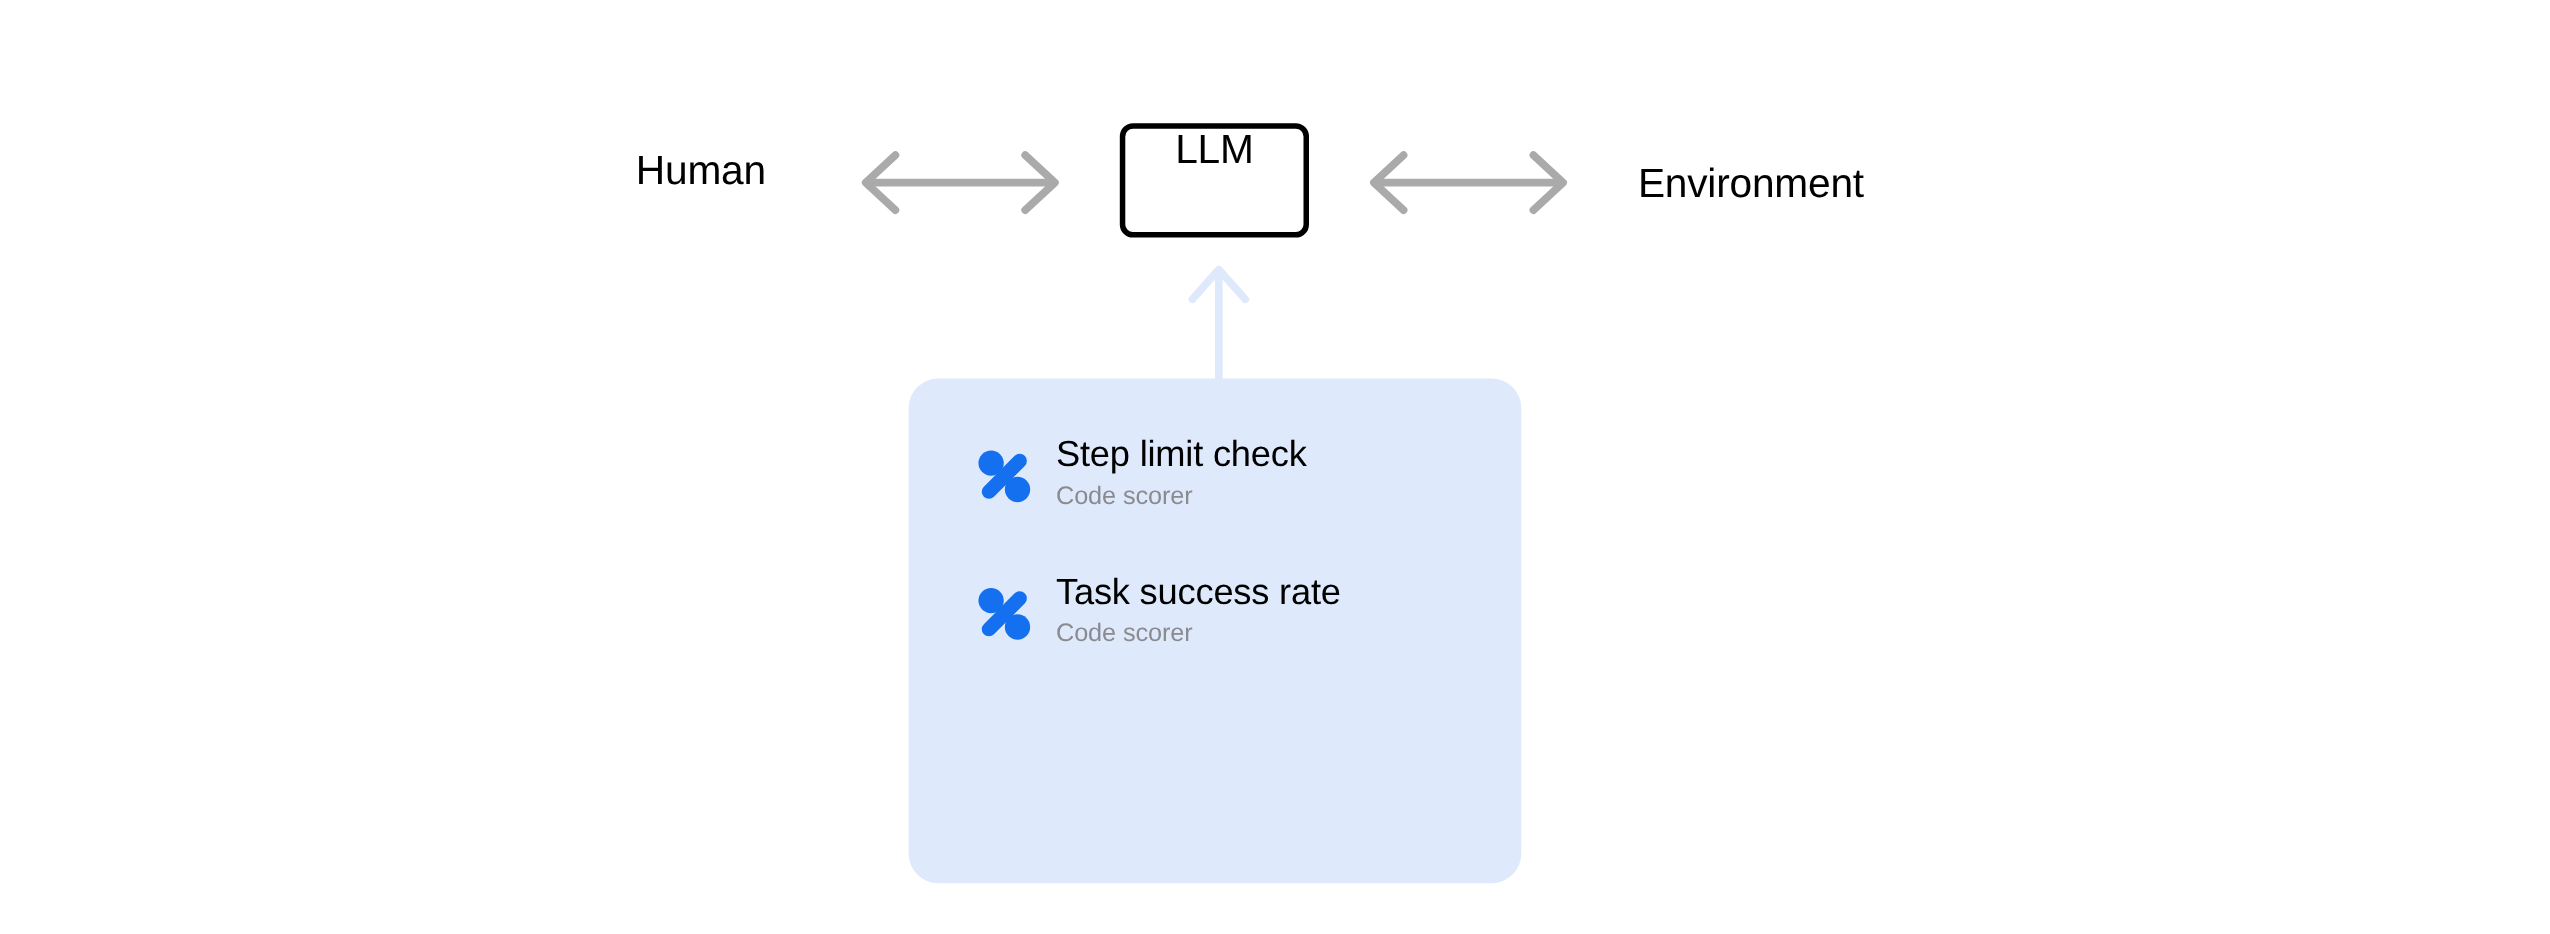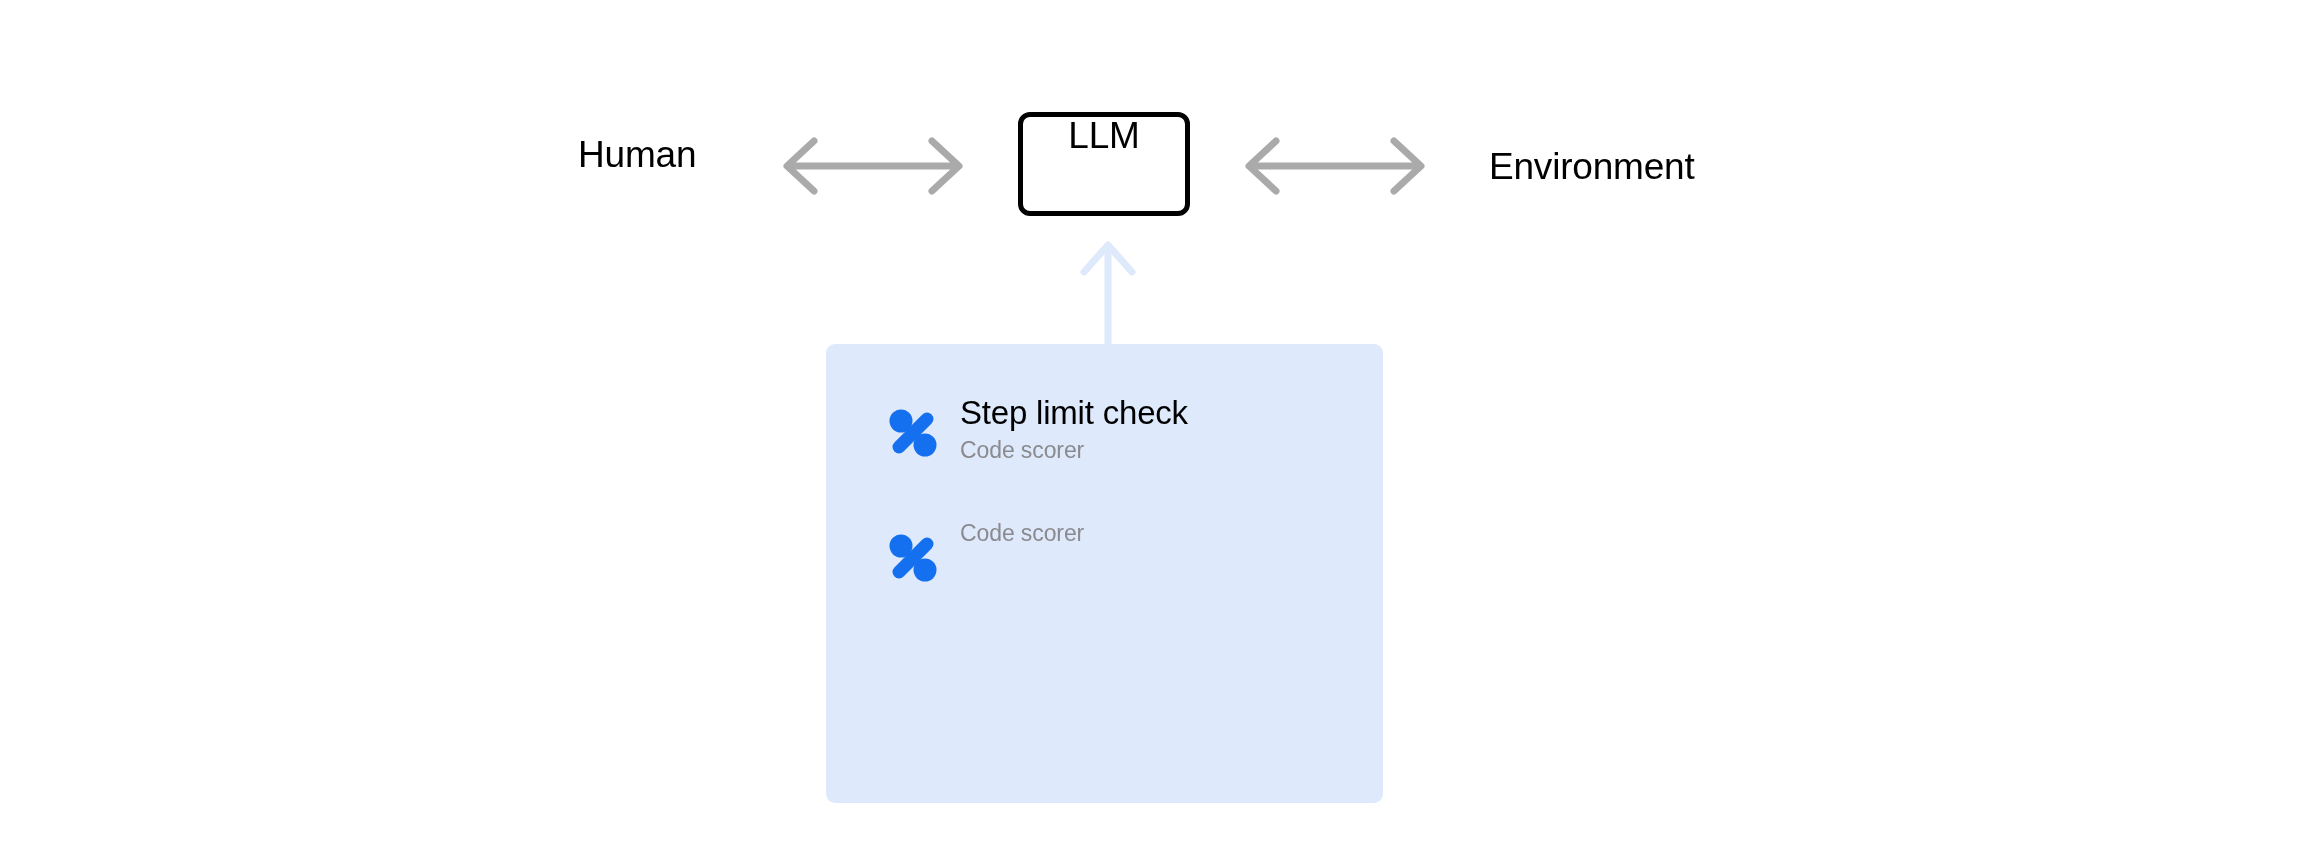--- a/index.html
+++ b/index.html
@@ -69,21 +69,21 @@
 
   
   .scorer-panel {
     position: absolute;
     left: 826px;
     top: 344px;
     width: 557px;
     height: 459px;
     box-sizing: border-box;
     background: #dee9fb;
-    border-radius: 9px;
+    border-radius: 27px;
     padding: 56px 0 0 0;
   }
   .scorer-row {
     position: relative;
     height: 125px;
     padding-left: 62px;
     box-sizing: border-box;
   }
   .scorer-icon {
     position: absolute;
@@ -167,18 +167,19 @@
 
     <div class="scorer-row">
       <span class="scorer-icon">
         <svg width="50" height="50" viewBox="0 0 50 50" xmlns="http://www.w3.org/2000/svg">
           <circle cx="13" cy="13" r="11.5" fill="#1570ef"></circle>
           <circle cx="37" cy="37" r="11.5" fill="#1570ef"></circle>
           <line x1="11" y1="39" x2="39" y2="11" stroke="#1570ef" stroke-width="13" stroke-linecap="round"></line>
         </svg>
       </span>
       <span class="scorer-text">
+        <div class="scorer-title">Task success rate</div>
         <div class="scorer-sub">Code scorer</div>
       </span>
     </div>
 
   </div>
 </div>
 
 </body></html>

